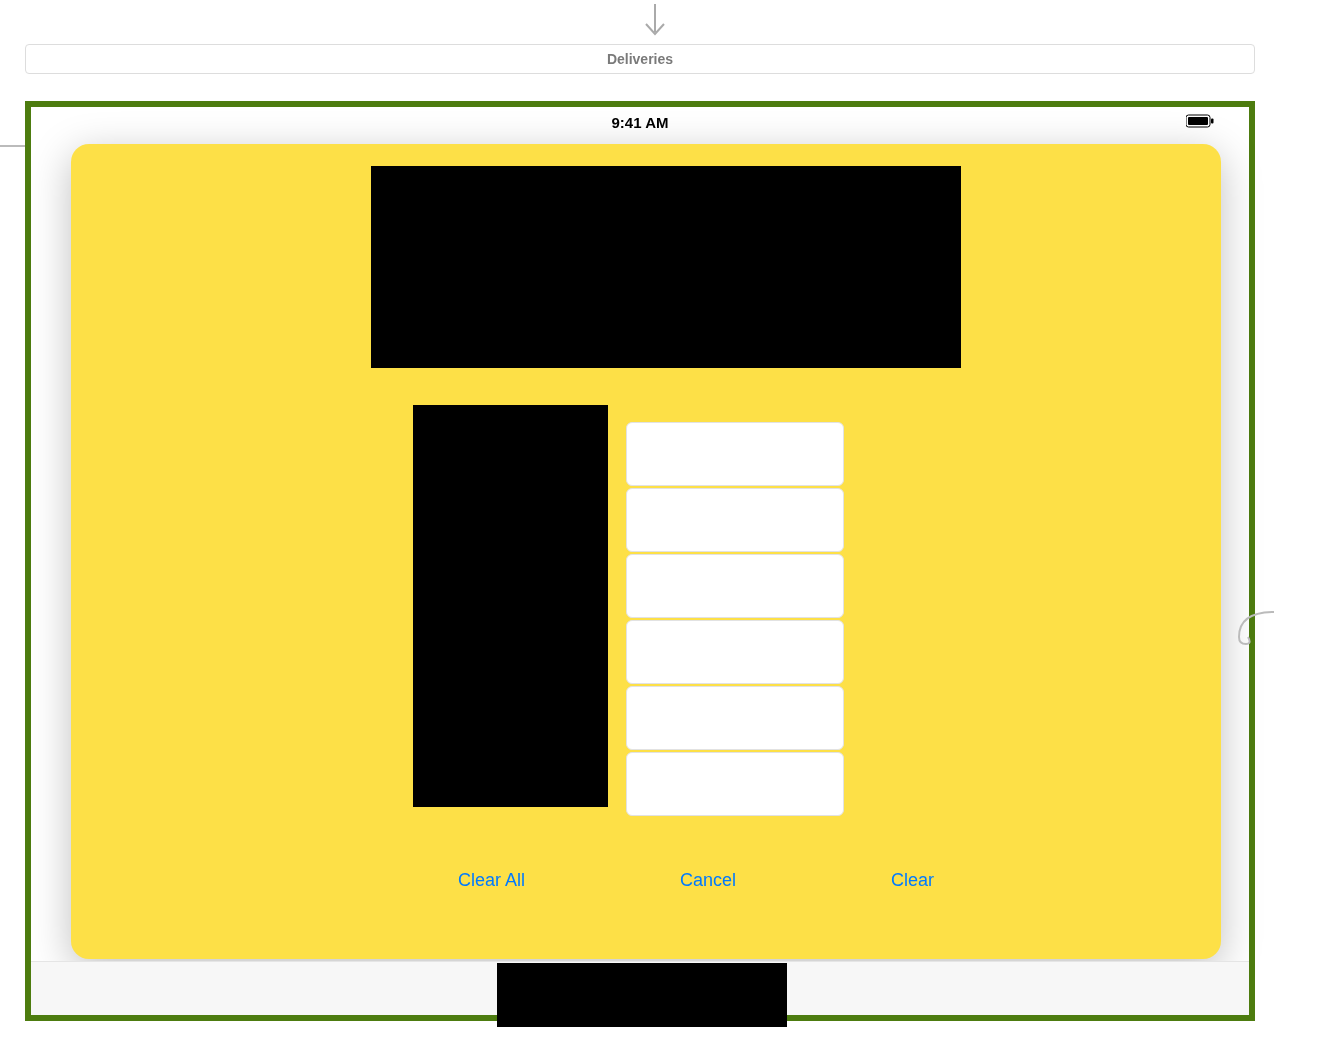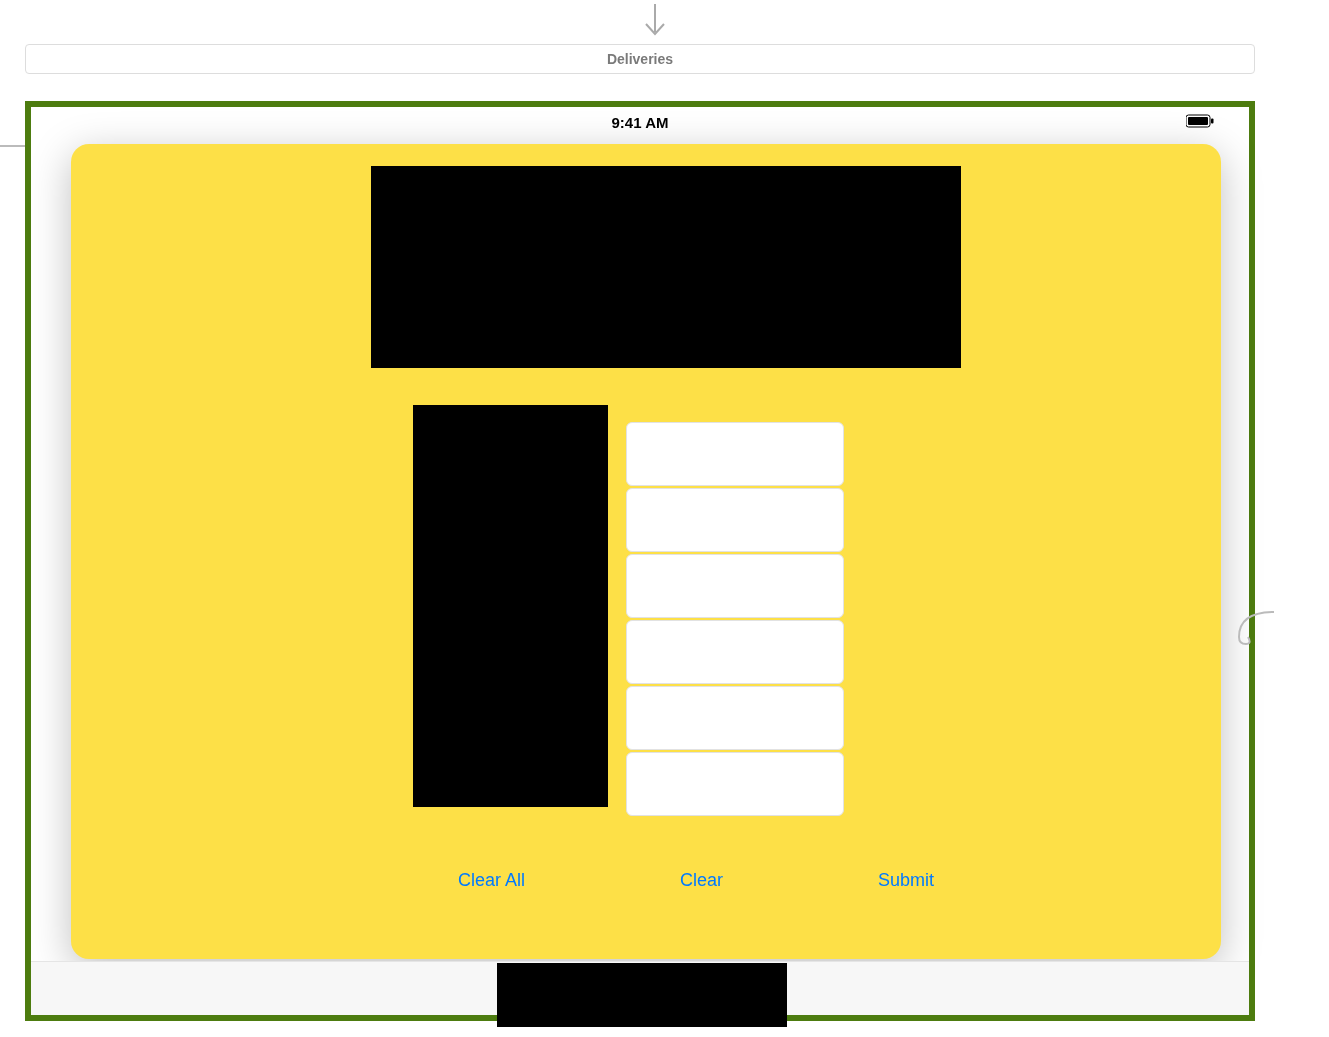--- a/index.html
+++ b/index.html
@@ -214,22 +214,22 @@
       <input class="field" value="" style="">
       <input class="field" value="" style="">
       <input class="field" value="" style="">
       <input class="field" value="" style="">
       <input class="field" value="" style="">
       <input class="field" value="" style="">
     </div>
 
     <div class="buttons">
       <button class="btn">Clear All</button>
+      <button class="btn">Cancel</button>
       <button class="btn">Clear</button>
-      <button class="btn">Submit</button>
     </div>
   </div>
 
   <div class="bottom-bar"></div>
   <div class="redacted-bottom"></div>
 
   <div class="annotation-right">
     <svg viewBox="0 0 50 50" fill="none" stroke="#bbb" stroke-width="2">
       <path d="M 50 10 Q 15 10 15 35 Q 15 42 22 42 Q 28 42 24 35"></path>
     </svg>

